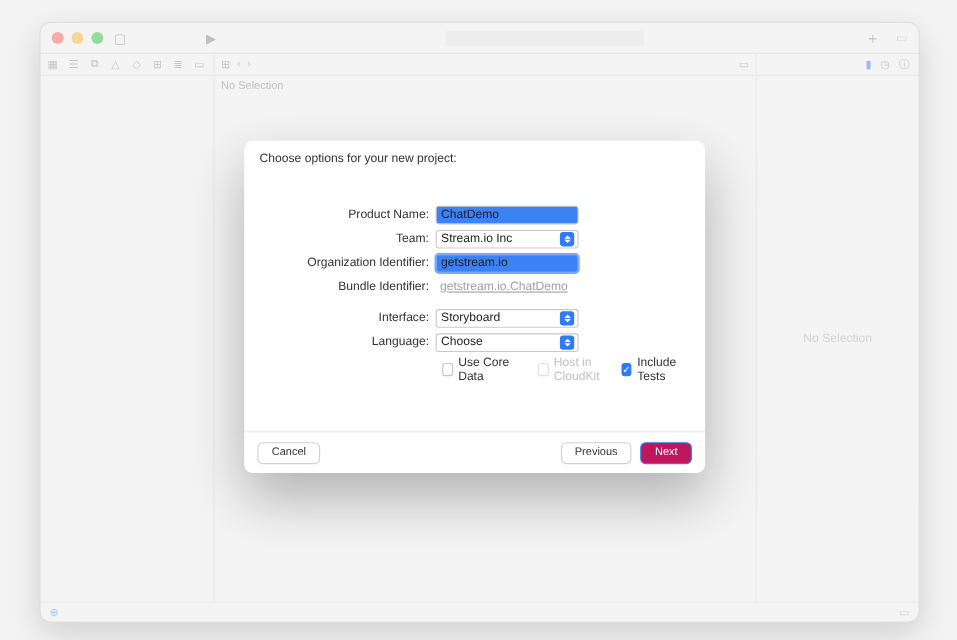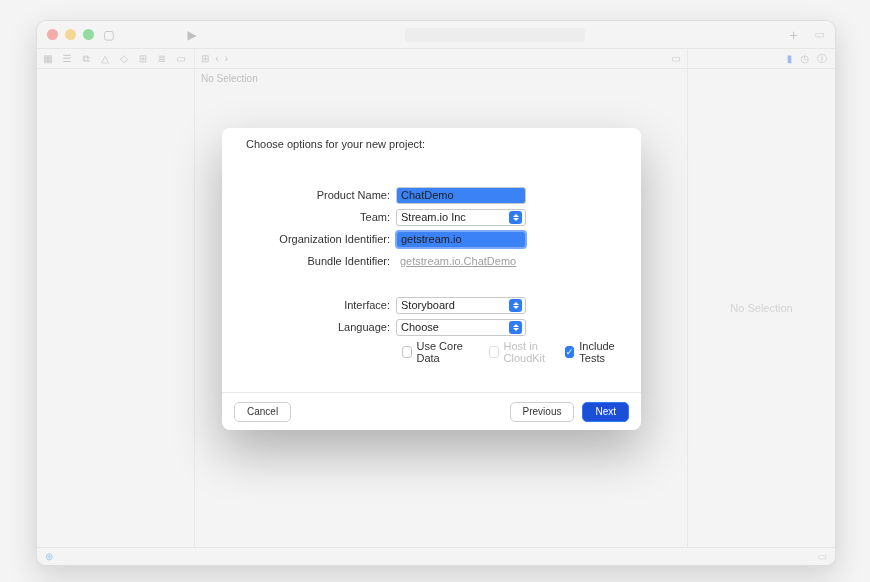--- a/index.html
+++ b/index.html
@@ -45,24 +45,24 @@
   
   .dim { position:absolute; inset:0; background: rgba(235,235,235,0.55); }
 
   
   .sheet {
     position:absolute; left:222px; top:128px; width:419px; height:302px;
     background:#ffffff; border-radius:8px; box-shadow: 0 22px 50px rgba(0,0,0,0.28);
     display:flex; flex-direction:column; font-size:11px;
     overflow:hidden;
   }
-  .sheet-header { padding:10px 24px 8px; font-size:11px; color:#333; }
+  .sheet-header { padding:10px 14px 8px; font-size:11px; color:#333; }
   .sheet-body { flex:1; padding: 28px 14px 0 14px; }
   .form-row { display:flex; align-items:center; margin-bottom:4px; height:18px; }
-  .form-row.gap-after { margin-bottom:26px; }
+  .form-row.gap-after { margin-bottom:10px; }
   .flabel { width:160px; text-align:right; padding-right:6px; color:#333; font-size:11px; }
   .fcontrol { width:130px; position:relative; }
   .textfield {
     width:100%; height:17px; border:1px solid #c9c9c9; border-radius:3px;
     font-size:11px; padding:0 4px; background:#3b82f6; color:#222;
   }
   .textfield.focused { outline: 2px solid #7aa9ff; outline-offset:-1px; border-color:#7aa9ff; }
   .popup {
     width:100%; height:17px; border:1px solid #c9c9c9; border-radius:3px;
     font-size:11px; padding:0 4px; background:#fff; color:#222;
@@ -92,21 +92,21 @@
   .chk.disabled .box { border-color:#e0e0e0; }
 
   .sheet-footer {
     height:38px; border-top:1px solid #e9e9e9; display:flex; align-items:center; padding:0 12px; gap:8px;
   }
   .btn {
     height:20px; min-width:44px; padding:0 12px; border-radius:5px; font-size:10px;
     display:flex; align-items:center; justify-content:center; border:1px solid #d0d0d0;
     background:#fff; color:#333; cursor:default;
   }
-  .btn.primary { background:#1d4ed8; border-color:#2f7bf5; color:#fff; }
+  .btn.primary { background:#be185d; border-color:#2f7bf5; color:#fff; }
   .footer-spacer { flex:1; }
 
 </style>
 </head>
 <body>
 
 <div class="xcode-window">
   <div class="titlebar">
     <div class="traffic">
       <span class="t-close"></span>

